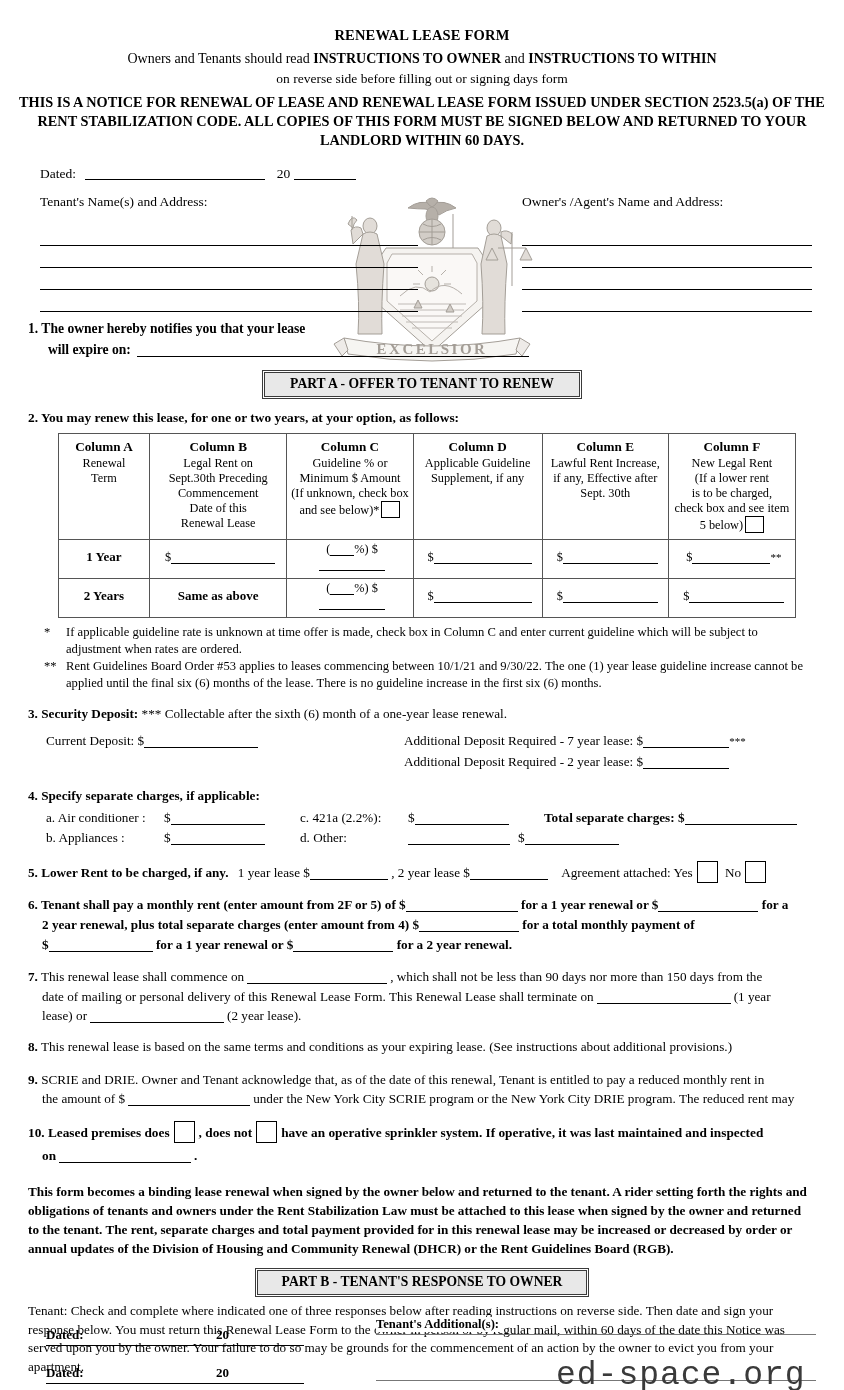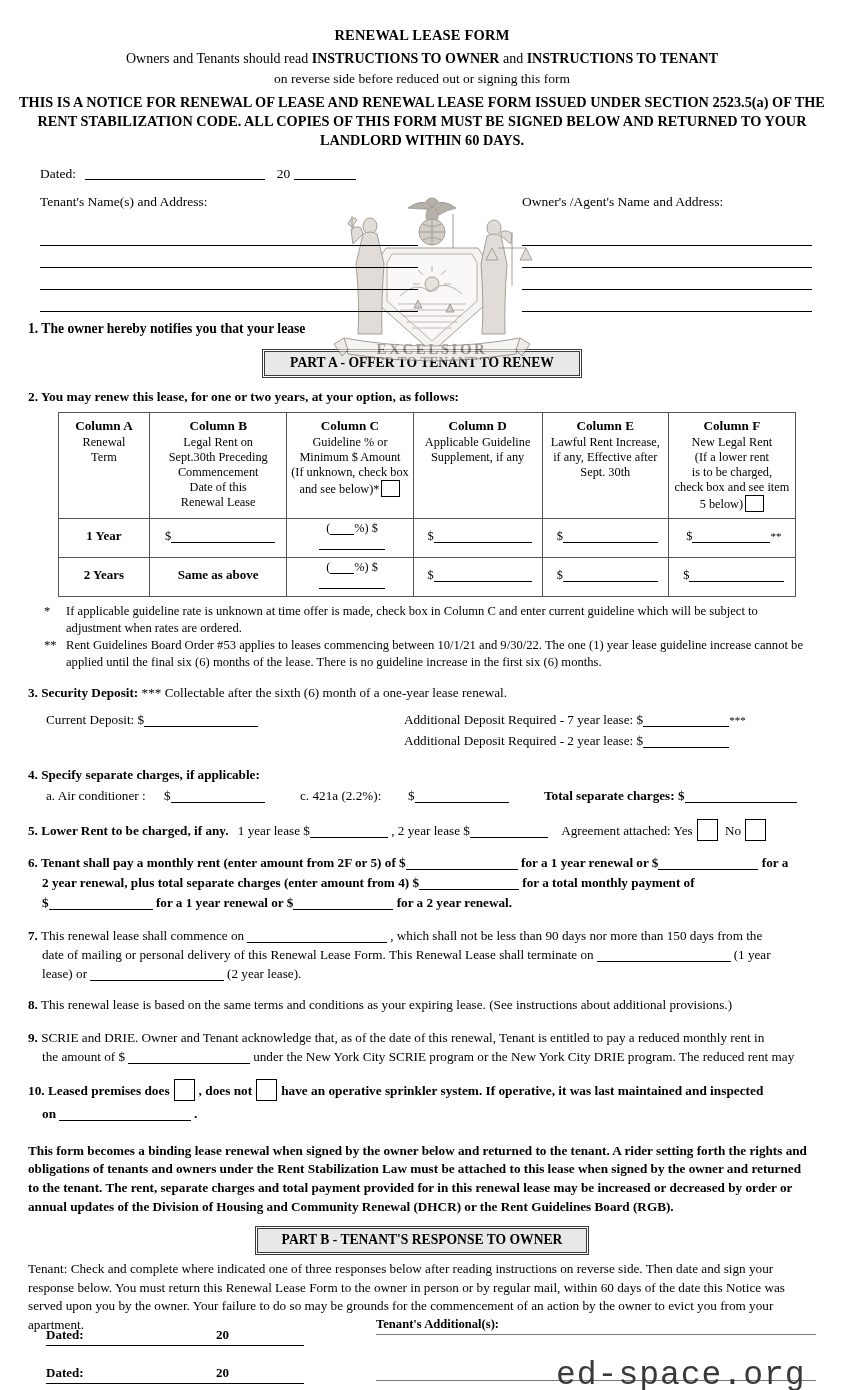--- a/index.html
+++ b/index.html
@@ -136,22 +136,22 @@
     font-size:33px; color:#3a3a3a; letter-spacing:1px;
   }
 </style>
 </head>
 <body>
 
 <div class="page">
 
   <div class="hdr">
     <div class="t1">RENEWAL LEASE FORM</div>
-    <div class="t2"><span>Owners and Tenants should read </span><b>INSTRUCTIONS TO OWNER</b><span> and </span><b>INSTRUCTIONS TO TENANT</b></div>
-    <div class="t3">on reverse side before reduced out or signing this form</div>
+    <div class="t2"><span>Owners and Tenants should read </span><b>INSTRUCTIONS TO OWNER</b><span> and </span><b>INSTRUCTIONS TO WITHIN</b></div>
+    <div class="t3">on reverse side before filling out or signing days form</div>
     <div class="t4">THIS IS A NOTICE FOR RENEWAL OF LEASE AND RENEWAL LEASE FORM ISSUED UNDER SECTION 2523.5(a) OF THE RENT STABILIZATION CODE. ALL COPIES OF THIS FORM MUST BE SIGNED BELOW AND RETURNED TO YOUR LANDLORD WITHIN 60 DAYS.</div>
   </div>
 
   <div class="dated-row">
     <span>Dated:</span>
     <span class="ul" style="width:180px;margin-left:6px;"></span>
     <span style="margin-left:8px;">20</span>
     <span class="ul" style="width:62px;"></span>
   </div>
 
@@ -233,20 +233,21 @@
       <div class="addr-line"></div>
       <div class="addr-line"></div>
       <div class="addr-line"></div>
       <div class="addr-line"></div>
     </div>
   </div>
 
   <div class="item1">
     <div><span>1.</span>
       <span>The owner hereby notifies you that your lease</span></div>
+    <div class="l2"><span>will expire on:</span><span class="expline"></span></div>
   </div>
 
   <div class="part-banner">PART A  - OFFER TO TENANT TO RENEW</div>
 
   <div class="item2">2. You may renew this lease, for one or two years, at your option, as follows:</div>
 
   <table class="renewal">
     <tbody>
         <tr>
       <td class="hd" style="width:88px;">
@@ -344,20 +345,26 @@
     <span class="bold">Specify separate charges, if applicable:</span>
     <table>
       <tbody>
           <tr>
         <td style="width:118px;">a.  Air conditioner :</td>
         <td style="width:136px;"><span>$</span><span class="bl" style="width:94px;"></span></td>
         <td style="width:108px;margin-left:41px;">c.   421a (2.2%):</td>
         <td style="width:136px;"><span>$</span><span class="bl" style="width:94px;"></span></td>
         <td><span class="bold">Total separate charges: $</span><span class="bl" style="width:112px;"></span></td>
       </tr>
+      <tr>
+        <td>b.  Appliances        :</td>
+        <td><span>$</span><span class="bl" style="width:94px;"></span></td>
+        <td>d.   Other:</td>
+        <td colspan="2"><span class="bl" style="width:102px;"></span><span style="margin-left:8px;">$</span><span class="bl" style="width:94px;"></span></td>
+      </tr>
     </tbody>
       </table>
   </div>
 
   <div class="itm i5">
     <span class="n">5.</span>
     <span class="bold">Lower Rent to be charged, if any.</span>
     <span style="margin-left:6px;">1 year lease $</span><span class="bl" style="width:78px;"></span>
     <span>, 2 year lease $</span><span class="bl" style="width:78px;"></span>
     <span style="margin-left:10px;">Agreement attached:  Yes</span><span class="cbx2"></span>

